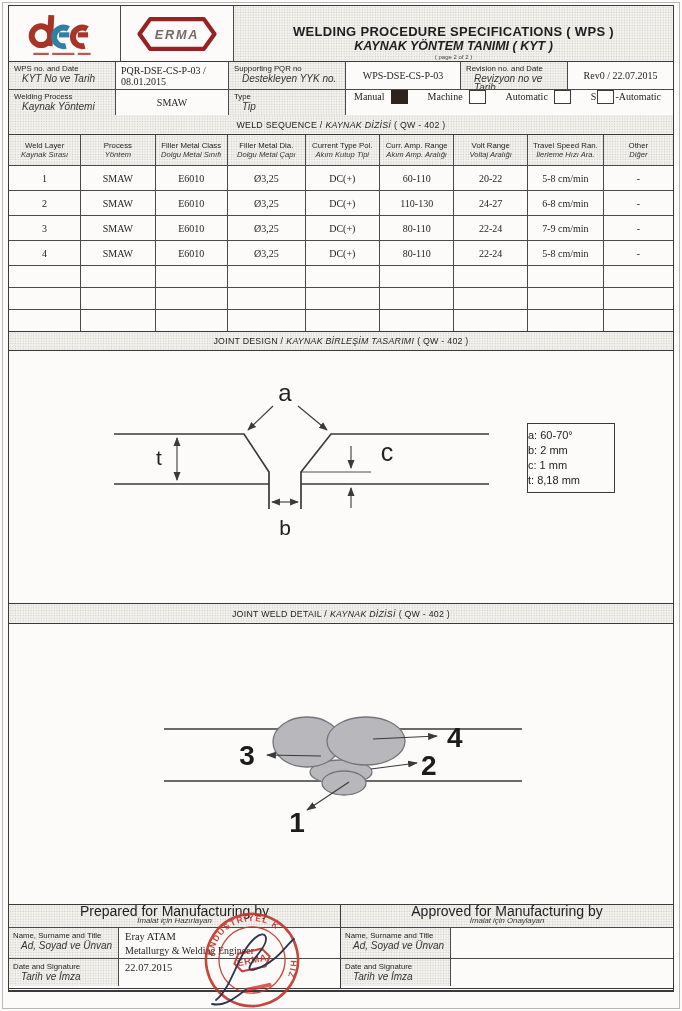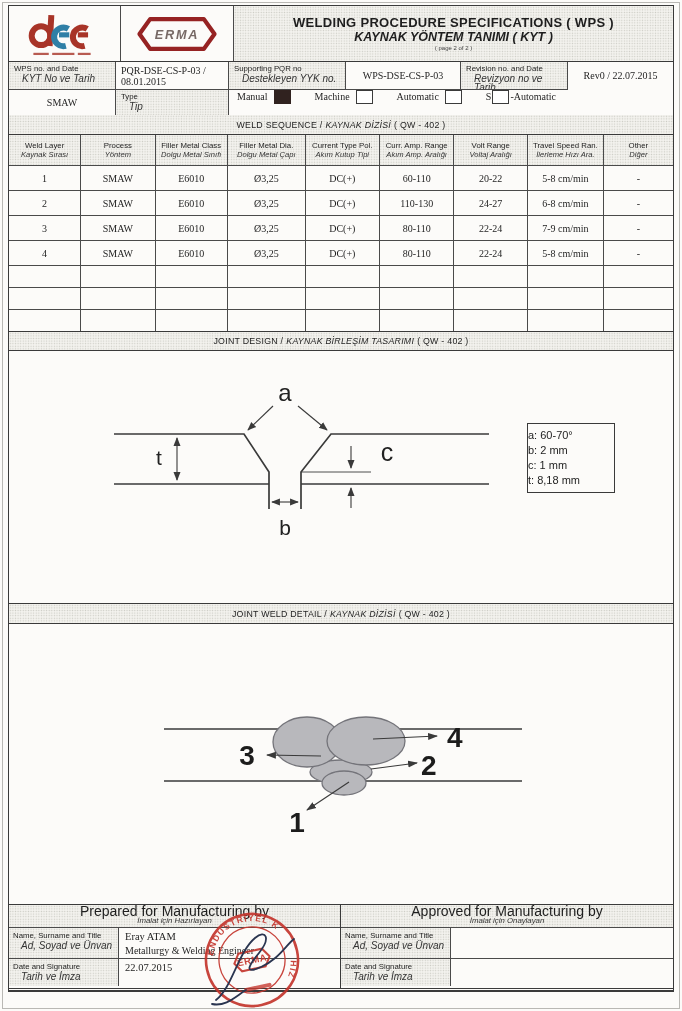--- a/index.html
+++ b/index.html
@@ -7,21 +7,21 @@
         font-family:"Liberation Sans",sans-serif;color:#1e1e1e;overflow:hidden;}
   .outer-frame{position:absolute;inset:2px;border:1px solid #b9b8b4;pointer-events:none;}
   .main-frame{position:absolute;left:8px;top:5px;width:664px;height:985px;
               border:1.6px solid #3a3a3a;display:flex;flex-direction:column;background:#fcfbf9;}
   .ht{background-color:#f3f2ee;
       background-image:radial-gradient(circle,#ccccc5 .55px,rgba(0,0,0,0) .95px);
       background-size:2.6px 2.6px;}
   
   .sec-header{height:55px;display:grid;grid-template-columns:112px 113px 1fr;border-bottom:1.6px solid #3a3a3a;}
   .logo-cell{border-right:1.2px solid #4a4a4a;display:flex;align-items:center;justify-content:center;}
-  .title-cell{display:flex;flex-direction:column;align-items:center;justify-content:center;line-height:15px;}
+  .title-cell{display:flex;flex-direction:column;align-items:center;justify-content:flex-end;line-height:15px;}
   .title-en{font-size:13px;font-weight:bold;letter-spacing:.3px;}
   .title-tr{font-size:12.5px;font-weight:bold;font-style:italic;}
   .page-note{font-size:6px;color:#444;line-height:7px;}
   
   .info-grid{display:grid;grid-template-columns:107px 113px 117px 115px 107px 105px;grid-template-rows:27px 26px;}
   .icell{border-right:1px solid #4a4a4a;border-top:1px solid #4a4a4a;padding:2px 5px;overflow:hidden;}
   .icell.first-row{border-top:none;}
   .icell.lastcol{border-right:none;}
   .lab-en{display:block;font-size:7.8px;line-height:9.5px;}
   .lab-tr{display:block;font-size:10px;line-height:9px;font-style:italic;color:#333;margin-left:8px;}
@@ -128,20 +128,24 @@
         <span class="ival">WPS-DSE-CS-P-03</span>
       </div>
       <div class="icell ht first-row">
         <span class="lab-en">Revision no. and Date</span>
         <span class="lab-tr">Revizyon no ve Tarih</span>
       </div>
       <div class="icell first-row lastcol">
         <span class="ival">Rev0 / 22.07.2015</span>
       </div>
 
+      <div class="icell ht">
+        <span class="lab-en">Welding Process</span>
+        <span class="lab-tr">Kaynak Yöntemi</span>
+      </div>
       <div class="icell">
         <span class="ival">SMAW</span>
       </div>
       <div class="icell ht">
         <span class="lab-en">Type</span>
         <span class="lab-tr">Tip</span>
       </div>
       <div class="icell lastcol cb-row">
         <span class="cb-item">
           <span>Manual</span>

